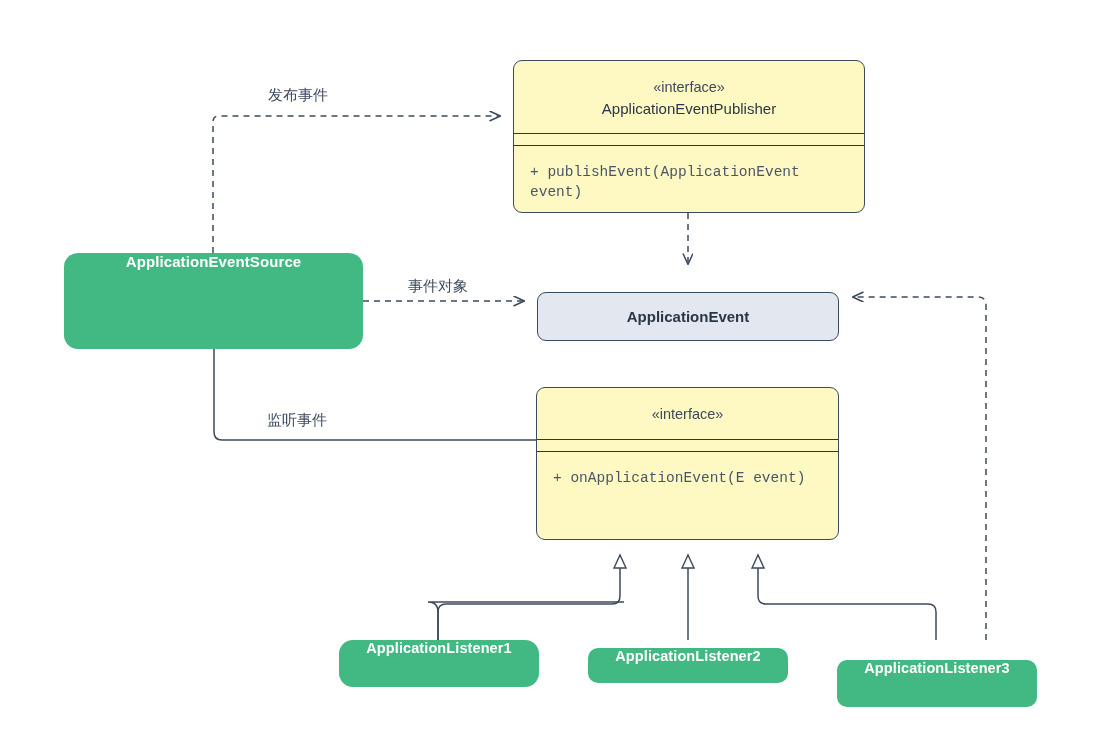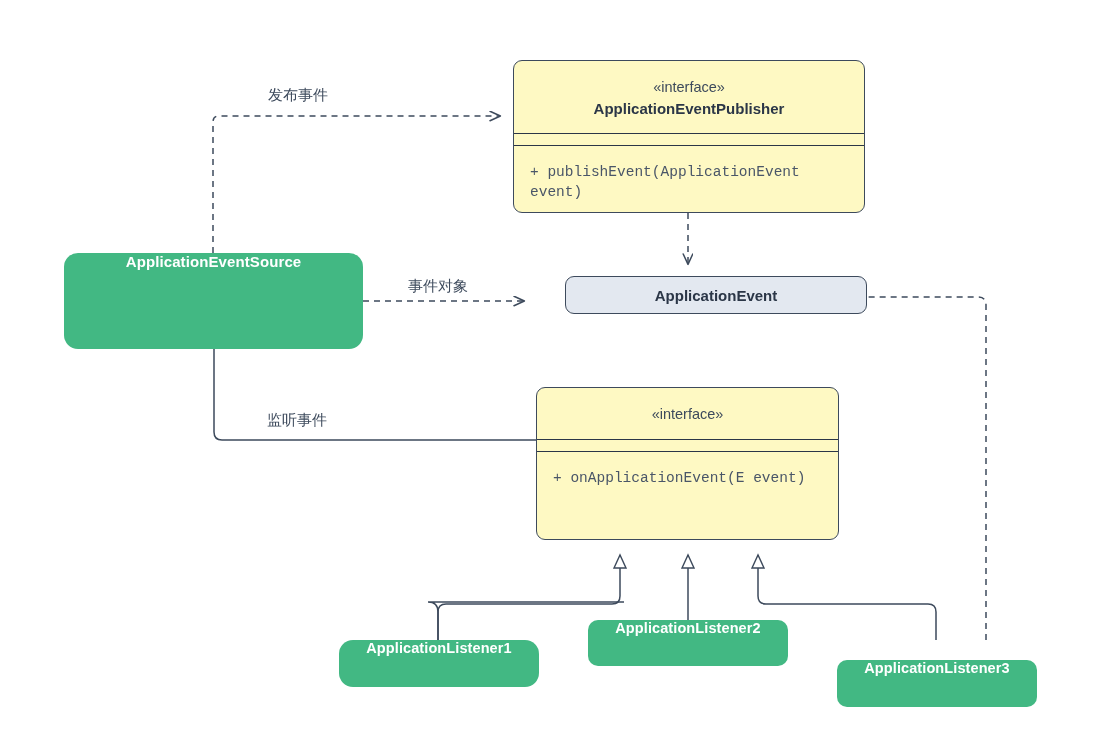--- a/index.html
+++ b/index.html
@@ -66,21 +66,21 @@
   }
   .uml-stereotype {
     display: block;
     font-size: 14.5px;
     font-weight: normal;
     color: #3d4a5c;
   }
   .uml-name {
     display: block;
     font-size: 15px;
-    font-weight: bold;
+    font-weight: normal;
     color: #2b3647;
   }
   .uml-sep {
     height: 0;
     border-top: 1.6px solid #2b3647;
   }
   .uml-compartment-empty {
     height: 11px;
   }
   .uml-members {
@@ -178,41 +178,41 @@
     <div class="uml-sep"></div>
     <div class="uml-members">
       <div>+ publishEvent(ApplicationEvent event)</div>
     </div>
   </div>
 
   <div class="green-node big" style="left:64px; top:253px; width:299px; height:96px;">
     <span>ApplicationEventSource</span>
   </div>
 
-  <div class="event-node" style="left:537px; top:276px; width:302px; height:38px;margin-left:28px;">
+  <div class="event-node" style="left:537px; top:292px; width:302px; height:49px;">
     <span>ApplicationEvent</span>
   </div>
 
   <div class="uml-class" style="left:536px; top:387px; width:303px; height:153px;">
     <div class="uml-head">
       <span class="uml-stereotype">«interface»</span>
     </div>
     <div class="uml-sep"></div>
     <div class="uml-compartment-empty"></div>
     <div class="uml-sep"></div>
     <div class="uml-members">
       <div>+ onApplicationEvent(E event)</div>
     </div>
   </div>
 
   <div class="green-node small" style="left:339px; top:640px; width:200px; height:47px;border-radius:14px;">
     <span>ApplicationListener1</span>
   </div>
 
-  <div class="green-node small" style="left:588px; top:620px; width:200px; height:46px;">
+  <div class="green-node small" style="left:588px; top:648px; width:200px; height:35px;">
     <span>ApplicationListener2</span>
   </div>
 
   <div class="green-node small" style="left:837px; top:660px; width:200px; height:47px;">
     <span>ApplicationListener3</span>
   </div>
 
   <div class="edge-label" style="left:268px; top:86px;">发布事件</div>
 
   <div class="edge-label" style="left:408px; top:277px;text-align:right;">事件对象</div>

